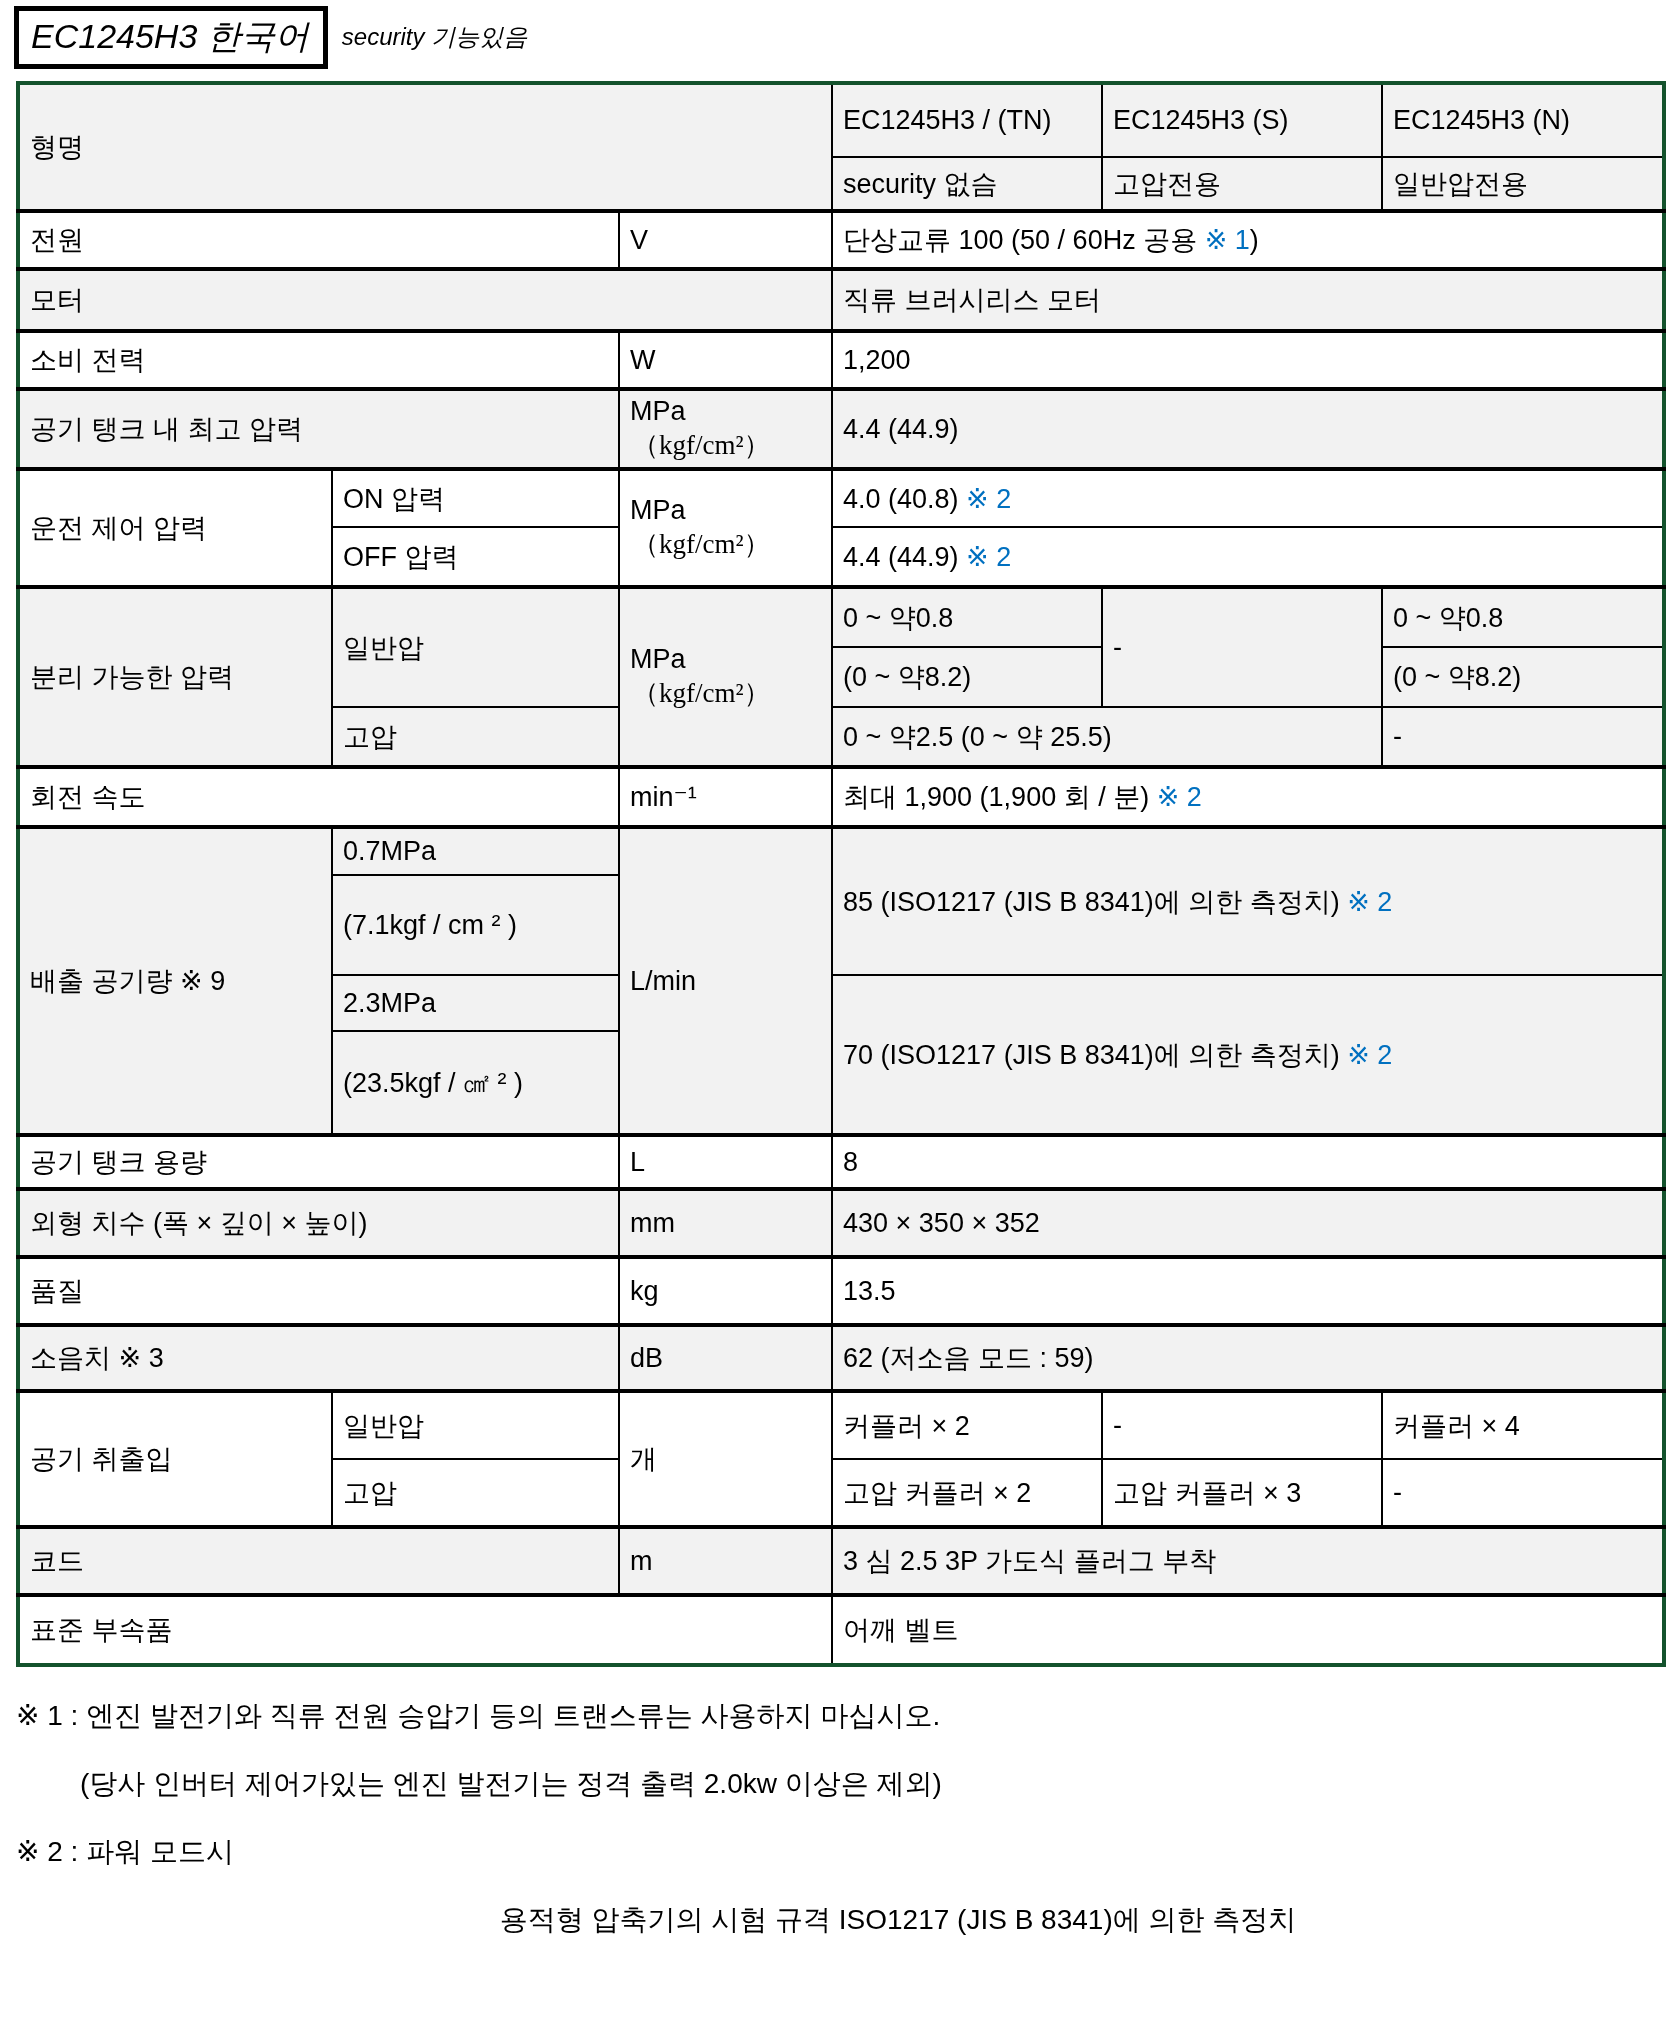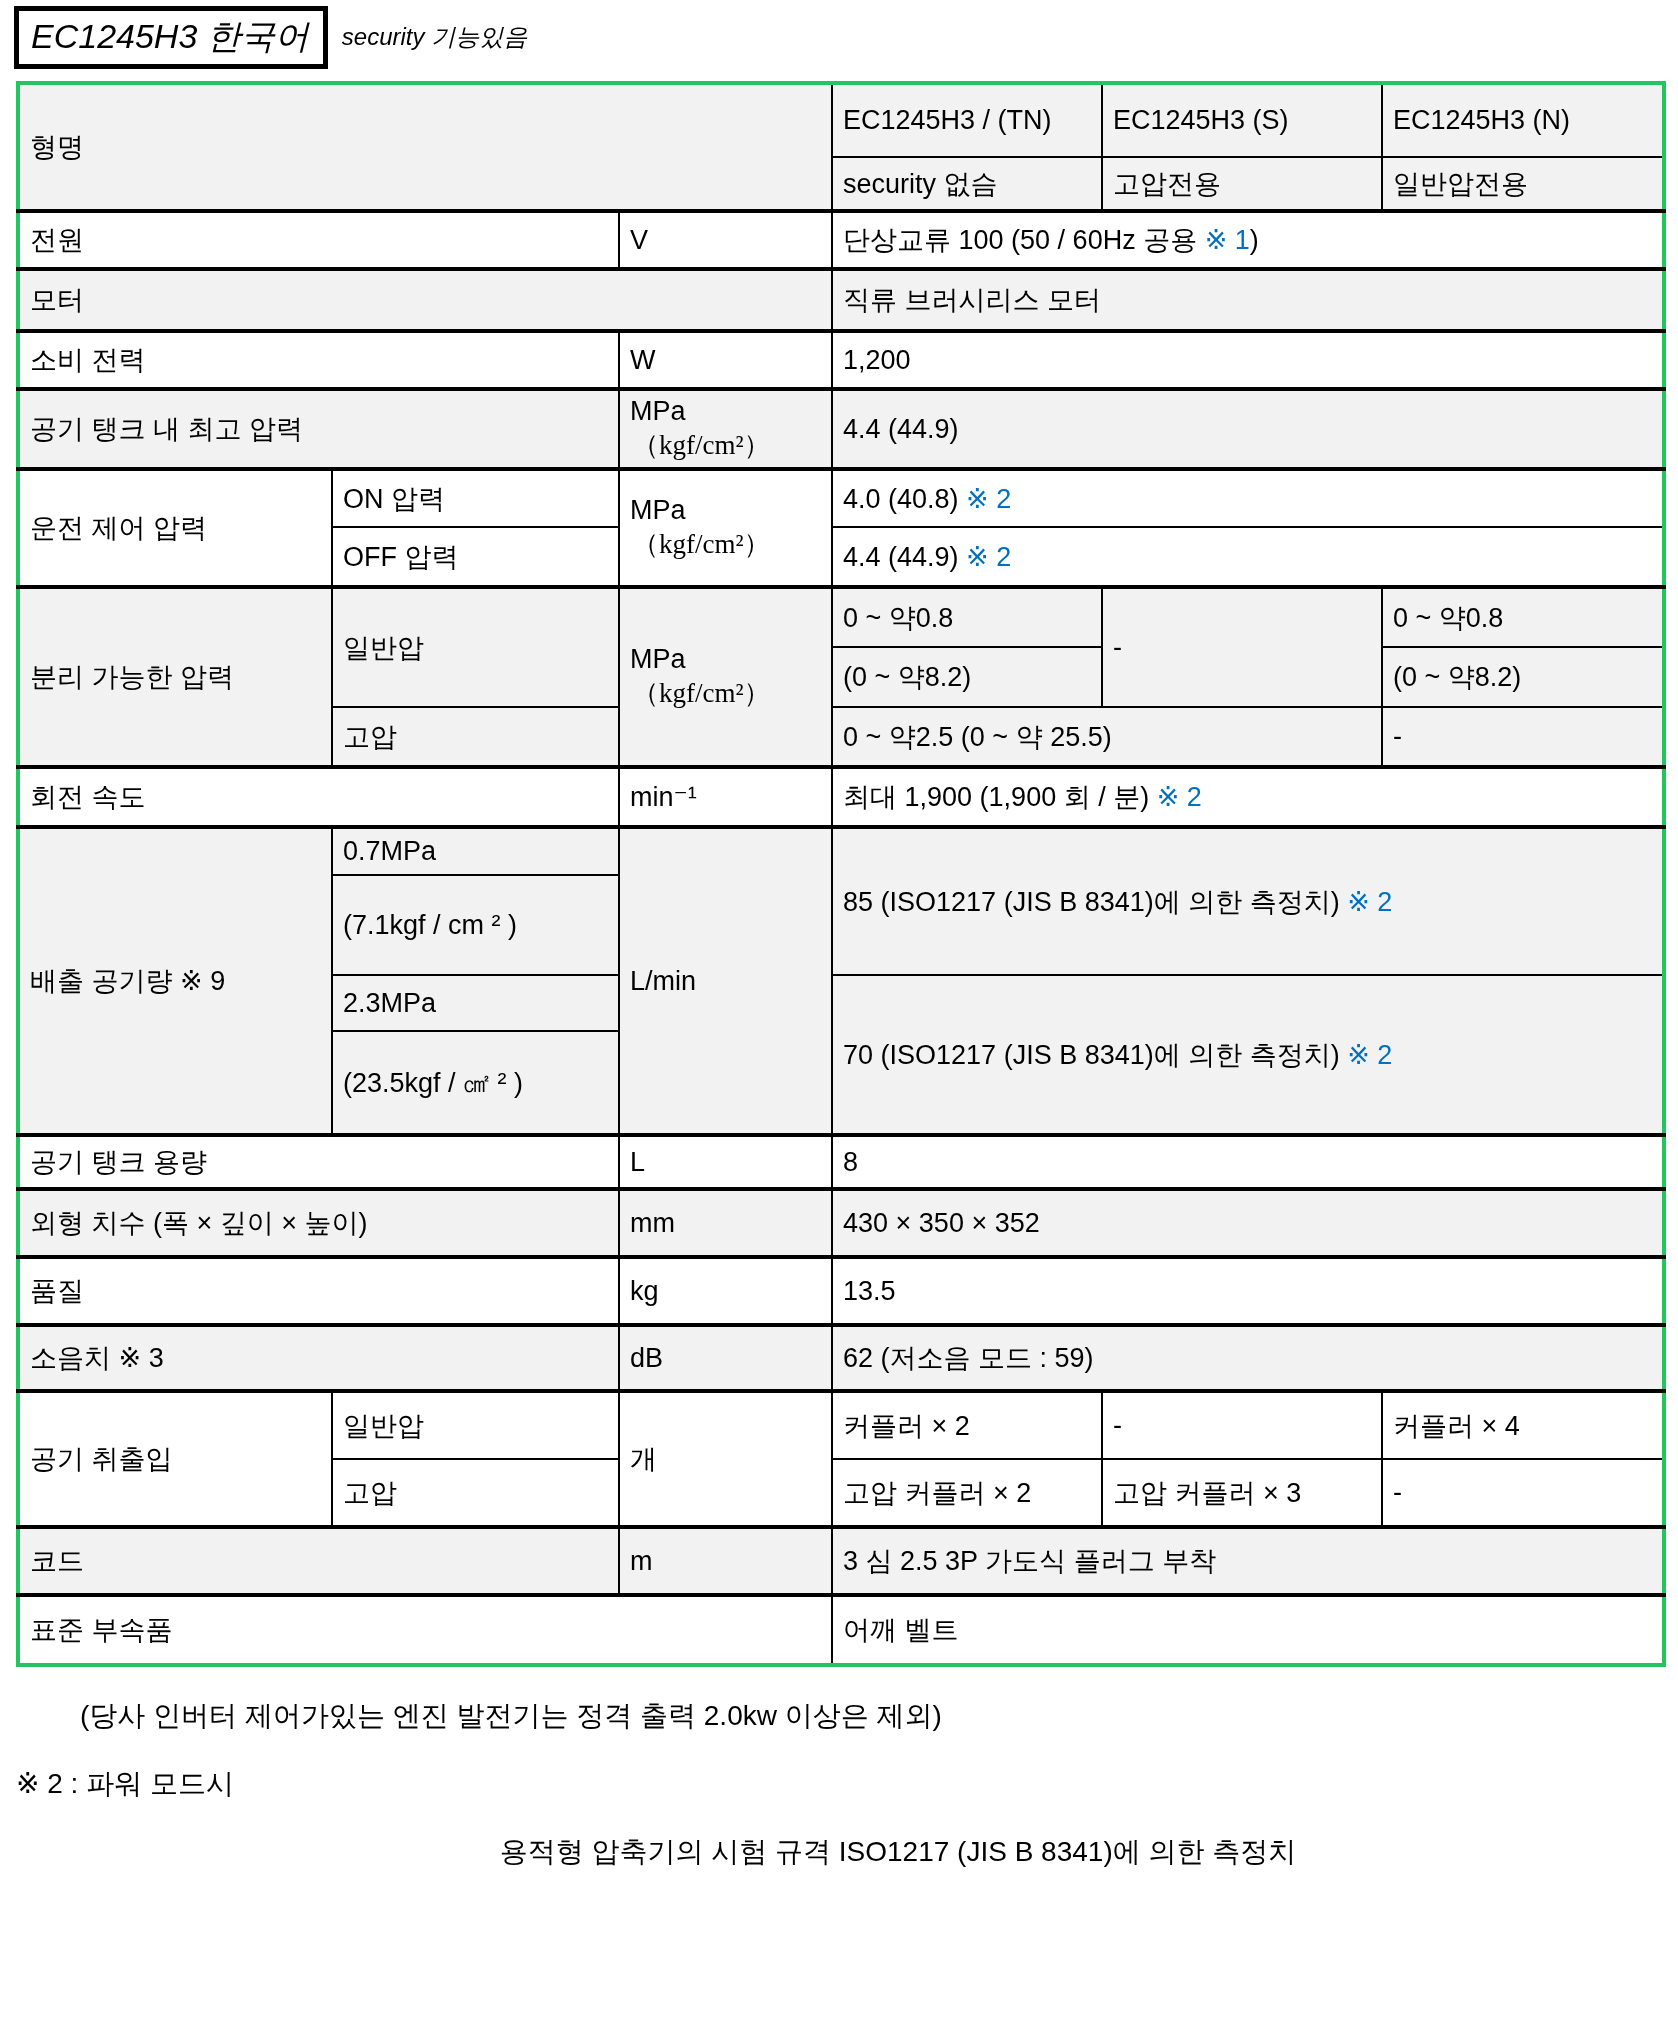--- a/index.html
+++ b/index.html
@@ -9,21 +9,21 @@
     color:#000;overflow:hidden;
   }
   
   .titlebar{display:flex;align-items:center;gap:14px;padding:6px 0 0 14px;font-style:italic;}
   .model-box{border:5px solid #000;padding:3px 14px 6px 12px;font-size:34px;line-height:1.3;}
   .subtitle{font-size:24px;padding-bottom:2px;}
   
   table.spec{
     border-collapse:collapse;table-layout:fixed;
     width:1646px;margin:12px 0 0 16px;
-    border:4px solid #22c55e;font-size:27px;
+    border:4px solid #14532d;font-size:27px;
   }
   .spec td,.spec th{
     border:2px solid #000;padding:2px 10px;vertical-align:middle;
     text-align:left;font-weight:400;overflow:hidden;background:#fff;
   }
   .spec tr.gs>td,.spec tr.gs>th{border-top-width:4px;}
   .spec tr.shade>td,.spec tr.shade>th{background:#f2f2f2;}
   .c{text-align:center;}
   .blue{color:#0070c0;}
   .unit2{padding-left:2px;font-family:Liberation Serif, serif;}
@@ -199,17 +199,18 @@
     </tr>
 
     <tr class="gs h70">
       <td colspan="3">표준 부속품</td>
       <td colspan="3">어깨 벨트</td>
     </tr>
   </tbody>
 </table>
 
 <div class="footnotes">
+  <div class="fn">※ 1 : 엔진 발전기와 직류 전원 승압기 등의 트랜스류는 사용하지 마십시오.</div>
   <div class="fn ind1">(당사 인버터 제어가있는 엔진 발전기는 정격 출력 2.0kw 이상은 제외)</div>
   <div class="fn">※ 2 : 파워 모드시</div>
   <div class="fn ind2">용적형 압축기의 시험 규격 ISO1217 (JIS B 8341)에 의한 측정치</div>
 
 </div>
 
 </body></html>

